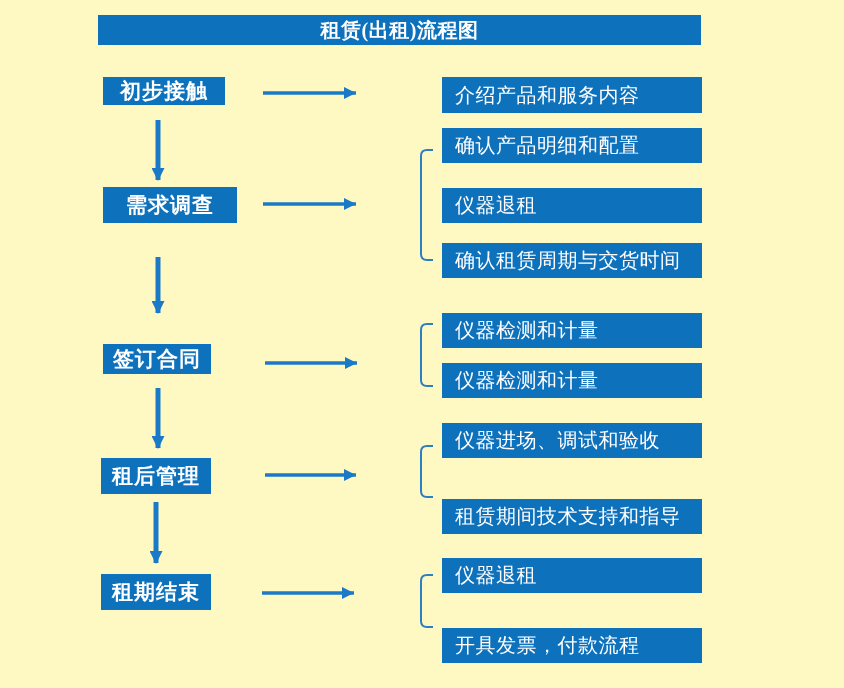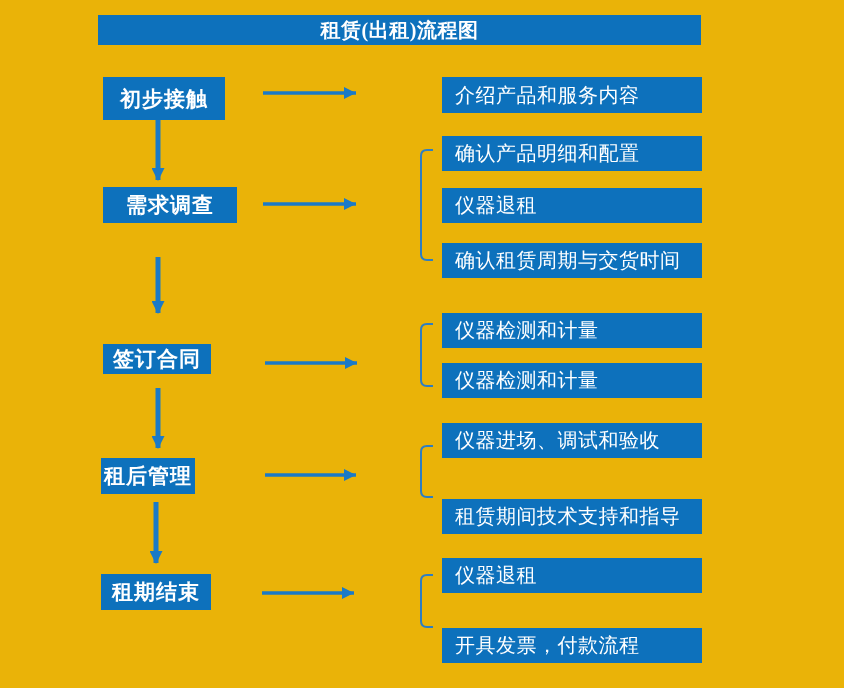--- a/index.html
+++ b/index.html
@@ -4,21 +4,21 @@
 <style>
   html, body {
     margin: 0;
     padding: 0;
     background: #ffffff;
   }
   .canvas {
     position: relative;
     width: 844px;
     height: 688px;
-    background: #eab308;
+    background: #fef9c3;
     overflow: hidden;
     font-family: "Liberation Serif", "DejaVu Serif", serif;
   }
   .connectors {
     position: absolute;
     left: 0;
     top: 0;
     width: 844px;
     height: 688px;
     pointer-events: none;
@@ -107,29 +107,29 @@
     <path class="bracket" d="M433,150 L427,150 Q421,150 421,156 L421,254 Q421,260 427,260 L433,260"></path>
     <path class="bracket" d="M433,324 L427,324 Q421,324 421,330 L421,380 Q421,386 427,386 L433,386"></path>
     <path class="bracket" d="M433,446 L427,446 Q421,446 421,452 L421,491 Q421,497 427,497 L433,497"></path>
     <path class="bracket" d="M433,575 L427,575 Q421,575 421,581 L421,621 Q421,627 427,627 L433,627"></path>
   </svg>
 
   <div class="title-bar">
     <span>租赁(出租)流程图</span>
   </div>
 
-  <div class="step-box" style="left:103px; top:77px;  width:122px; height:43px;">初步接触</div>
+  <div class="step-box" style="left:103px; top:77px;  width:122px; height:28px;">初步接触</div>
   <div class="step-box" style="left:103px; top:187px; width:134px; height:36px;">需求调查</div>
   <div class="step-box" style="left:103px; top:344px; width:108px; height:30px;">签订合同</div>
-  <div class="step-box" style="left:101px; top:458px; width:94px; height:36px;">租后管理</div>
+  <div class="step-box" style="left:101px; top:458px; width:110px; height:36px;">租后管理</div>
   <div class="step-box" style="left:101px; top:574px; width:110px; height:36px;">租期结束</div>
 
   <div class="detail-box" style="top:77px; height:36px;">介绍产品和服务内容</div>
 
-  <div class="detail-box" style="top:136px;">确认产品明细和配置</div>
+  <div class="detail-box" style="top:128px;">确认产品明细和配置</div>
   <div class="detail-box" style="top:188px;">仪器退租</div>
   <div class="detail-box" style="top:243px;">确认租赁周期与交货时间</div>
 
   <div class="detail-box" style="top:313px;">仪器检测和计量</div>
   <div class="detail-box" style="top:363px;">仪器检测和计量</div>
 
   <div class="detail-box" style="top:423px;">仪器进场、调试和验收</div>
   <div class="detail-box" style="top:499px;">租赁期间技术支持和指导</div>
 
   <div class="detail-box" style="top:558px;">仪器退租</div>

